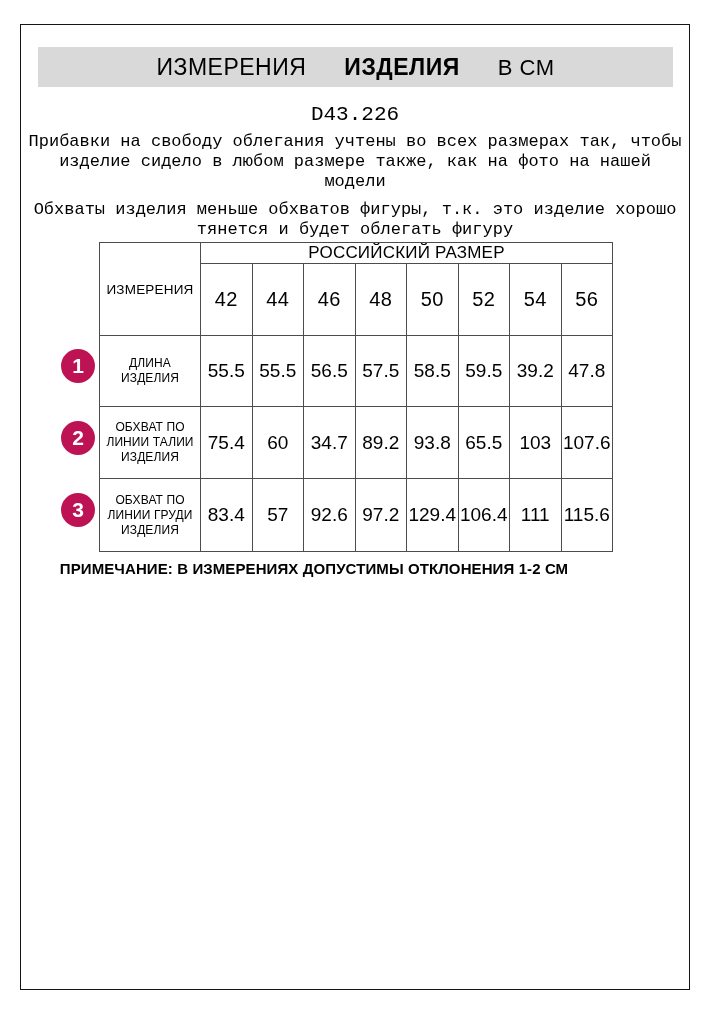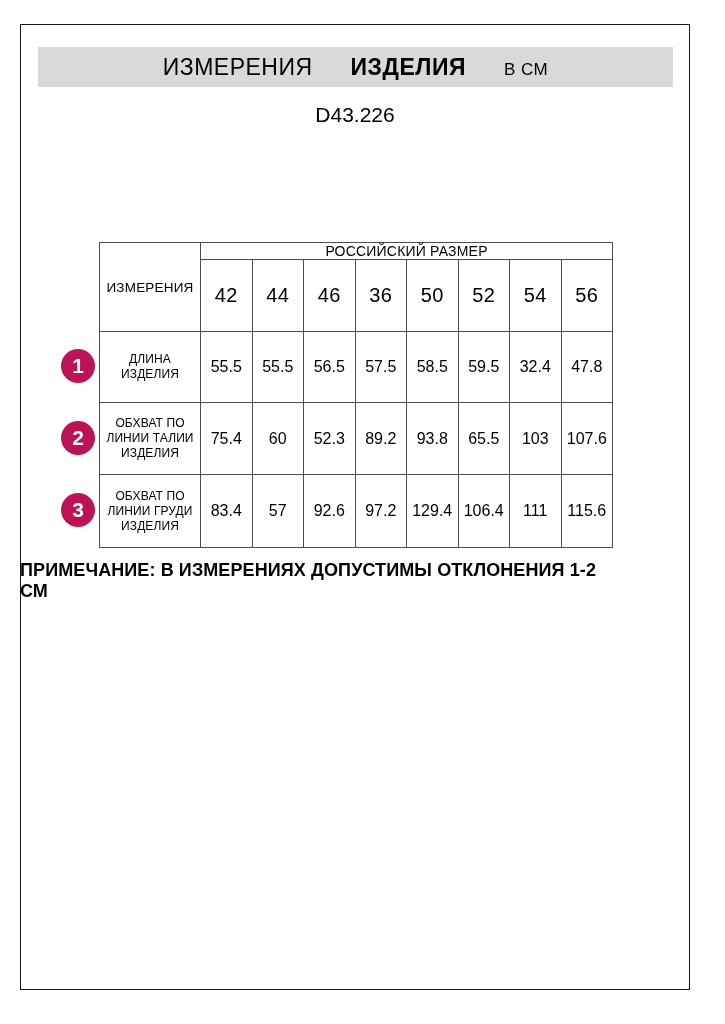--- a/index.html
+++ b/index.html
@@ -30,27 +30,28 @@
     width: 635px; height: 40px;
     background: #d9d9d9;
     display: flex;
     align-items: baseline;
     justify-content: center;
     gap: 38px;
     padding-top: 7px;
   }
   .title-main   { font-size: 23px; font-weight: 400; letter-spacing: 0.5px; }
   .title-bold   { font-size: 23px; font-weight: 700; letter-spacing: 0.5px; }
-  .title-unit   { font-size: 17px; font-weight: 400; letter-spacing: 0.5px; }
+  .title-unit   { font-size: 22px; font-weight: 400; letter-spacing: 0.5px; }
   
   .intro {
     position: absolute;
     left: 0; top: 103px;
     width: 670px;
     text-align: center;
+    font-family: Liberation Mono, monospace;
   }
   .product-code { font-size: 21px; font-weight: 400; margin-bottom: 6px; }
   .intro p {
     font-size: 17px;
     line-height: 20px;
     white-space: pre-line;
     margin-bottom: 8px;
   }
   
   .size-table-wrap {
@@ -63,29 +64,29 @@
     width: 513px;
   }
   table.size-table td, table.size-table th {
     border: 1px solid #4d4d4d;
     text-align: center;
     vertical-align: middle;
     font-weight: 400;
     padding: 0;
   }
   .th-measurements { font-size: 13.5px; letter-spacing: 0.2px; }
-  .th-sizegroup    { font-size: 14px; letter-spacing: 0.2px; }
+  .th-sizegroup    { font-size: 17px; letter-spacing: 0.2px; }
   .th-size         { font-size: 20px; font-weight: bold; letter-spacing: 0.5px; }
   .td-label {
     font-size: 12px;
     line-height: 15px;
     white-space: pre-line;
     letter-spacing: 0.1px;
   }
-  .td-value { font-size: 16px; margin-left: 27px; }
+  .td-value { font-size: 19px; margin-left: 27px; }
   
   .marker {
     position: absolute;
     width: 34px; height: 34px;
     border-radius: 50%;
     background: #bd1355;
     color: #ffffff;
     font-size: 21px;
     font-weight: 700;
     display: flex;
@@ -94,40 +95,46 @@
     left: 41px;
   }
   .marker-1 { top: 349px; }
   .marker-2 { top: 421px; }
   .marker-3 { top: 493px; }
   
   .note {
     position: absolute;
     left: 0; top: 560px;
     width: 588px;
-    font-size: 18px;
+    text-align: center;
+    font-size: 15px;
     font-weight: 700;
     letter-spacing: 0.1px;
   }
 </style>
 </head>
 <body>
 
 <div class="page-frame"></div>
 
 <div class="content">
 
   <div class="title-band">
     <span class="title-main">ИЗМЕРЕНИЯ</span>
     <span class="title-bold">ИЗДЕЛИЯ</span>
     <span class="title-unit">В СМ</span>
   </div>
 
   <div class="intro">
     <div class="product-code">D43.226</div>
+    <p>Прибавки на свободу облегания учтены во всех размерах так, чтобы
+изделие сидело в любом размере также, как на фото на нашей
+модели</p>
+    <p>Обхваты изделия меньше обхватов фигуры, т.к. это изделие хорошо
+тянется и будет облегать фигуру</p>
   </div>
 
   <div class="size-table-wrap">
     <table class="size-table">
       <colgroup>
         <col style="width:101px">
         <col style="width:51.5px">
           <col style="width:51.5px">
           <col style="width:51.5px">
           <col style="width:51.5px">
@@ -138,45 +145,45 @@
       </colgroup>
       <tbody>
           <tr style="height:17px">
         <td class="th-measurements" rowspan="2">ИЗМЕРЕНИЯ</td>
         <td class="th-sizegroup" colspan="8">РОССИЙСКИЙ РАЗМЕР</td>
       </tr>
       <tr style="height:72px">
         <td class="th-size">42</td>
         <td class="th-size">44</td>
         <td class="th-size">46</td>
-        <td class="th-size">36</td>
+        <td class="th-size">48</td>
         <td class="th-size">50</td>
         <td class="th-size">52</td>
         <td class="th-size">54</td>
         <td class="th-size">56</td>
       </tr>
       <tr style="height:71px">
         <td class="td-label">ДЛИНА
 ИЗДЕЛИЯ</td>
         <td class="td-value">55.5</td>
         <td class="td-value">55.5</td>
         <td class="td-value">56.5</td>
         <td class="td-value">57.5</td>
         <td class="td-value">58.5</td>
         <td class="td-value">59.5</td>
-        <td class="td-value">32.4</td>
+        <td class="td-value">39.2</td>
         <td class="td-value">47.8</td>
       </tr>
       <tr style="height:72px">
         <td class="td-label">ОБХВАТ ПО
 ЛИНИИ ТАЛИИ
 ИЗДЕЛИЯ</td>
         <td class="td-value">75.4</td>
         <td class="td-value">60</td>
-        <td class="td-value">52.3</td>
+        <td class="td-value">34.7</td>
         <td class="td-value">89.2</td>
         <td class="td-value">93.8</td>
         <td class="td-value">65.5</td>
         <td class="td-value">103</td>
         <td class="td-value">107.6</td>
       </tr>
       <tr style="height:73px">
         <td class="td-label">ОБХВАТ ПО
 ЛИНИИ ГРУДИ
 ИЗДЕЛИЯ</td>

